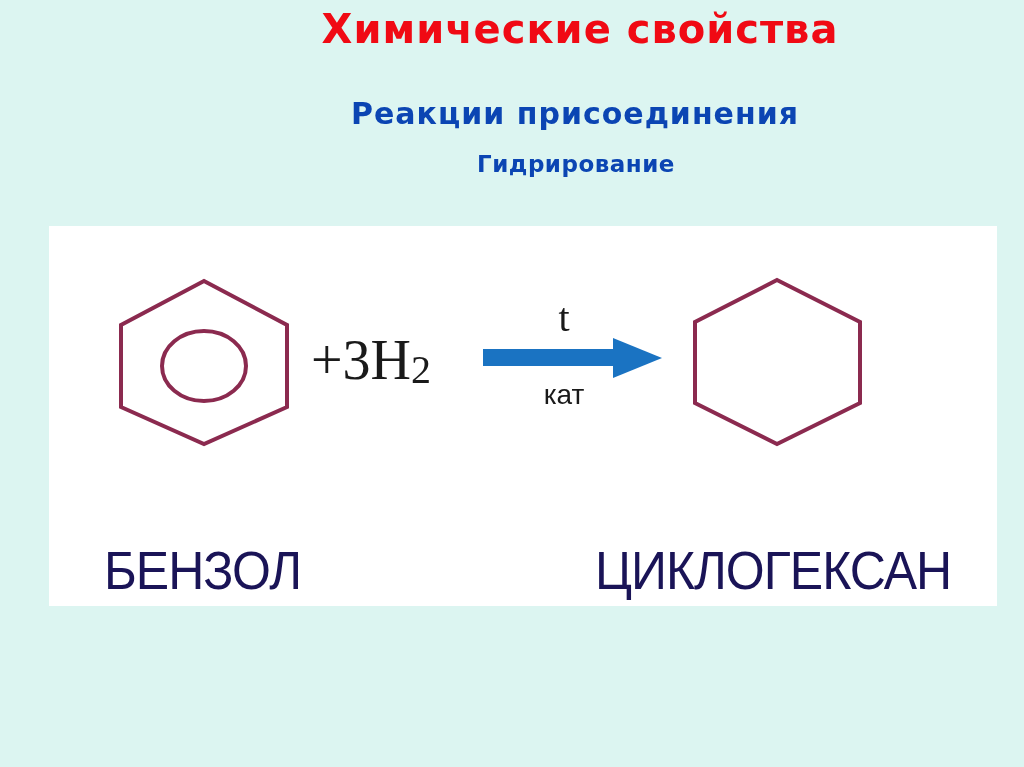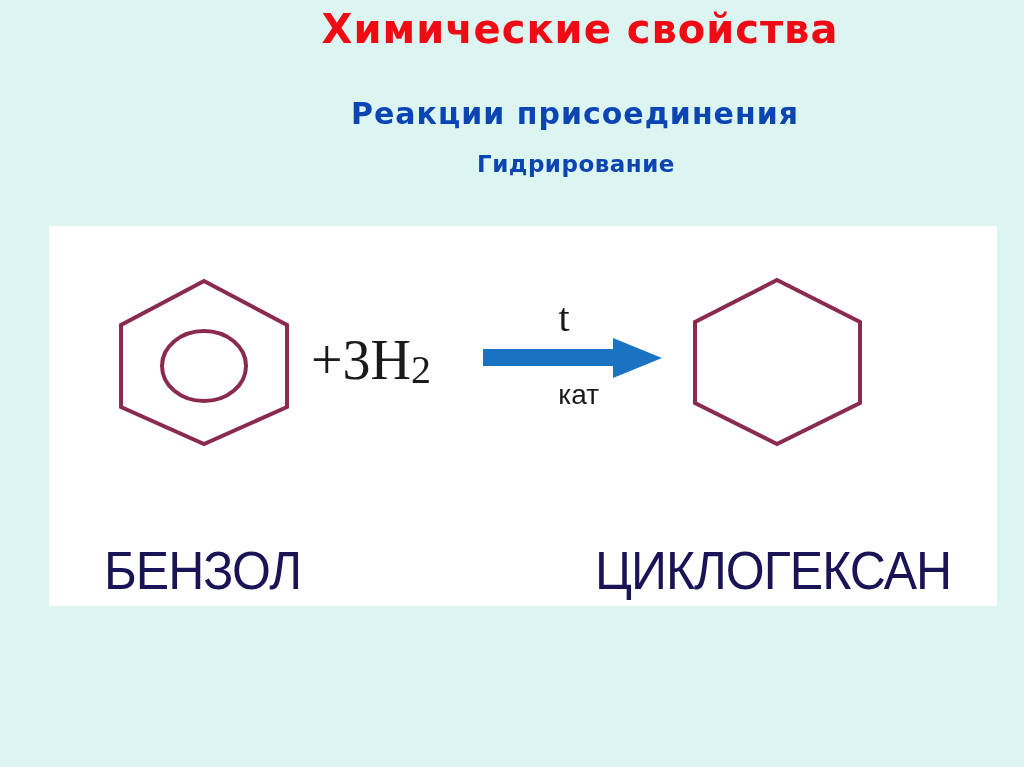--- a/index.html
+++ b/index.html
@@ -37,21 +37,21 @@
     position:absolute; left:262px; top:102px;
     font-family:"Liberation Serif", serif; font-size:56px; color:#1a1a1a;
     white-space:nowrap;
   }
   .h2 sub { font-size:40px; position:relative; top:4px; vertical-align:baseline; }
   .cond-t {
     position:absolute; left:500px; top:68px; width:30px; text-align:center;
     font-family:"Liberation Serif", serif; font-size:40px; color:#1a1a1a;
   }
   .cond-kat {
-    position:absolute; left:480px; top:153px; width:70px; text-align:right;
+    position:absolute; left:480px; top:153px; width:70px; text-align:center;
     font-family:"Liberation Sans", sans-serif; font-size:28px; color:#1a1a1a;
   }
   .lbl {
     position:absolute; top:313px;
     font-family:"Liberation Sans", sans-serif; font-size:50px; color:#1a1457;
     letter-spacing:-1px; transform:scaleY(1.08); transform-origin:top left;
     white-space:nowrap;
   }
   .lbl-benzene { left:55px; }
   .lbl-cyclohexane { left:546px; }

